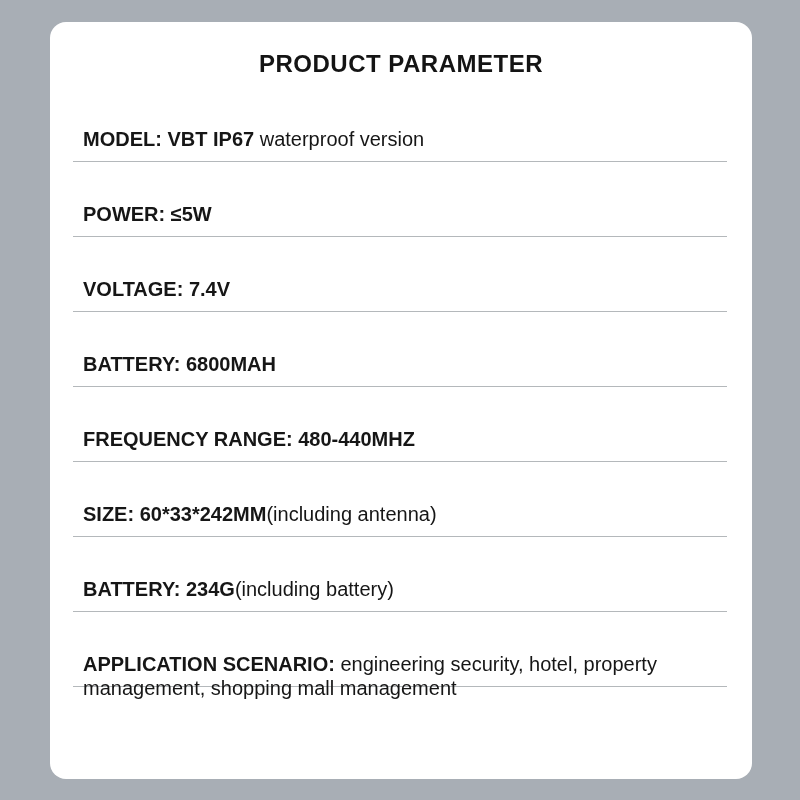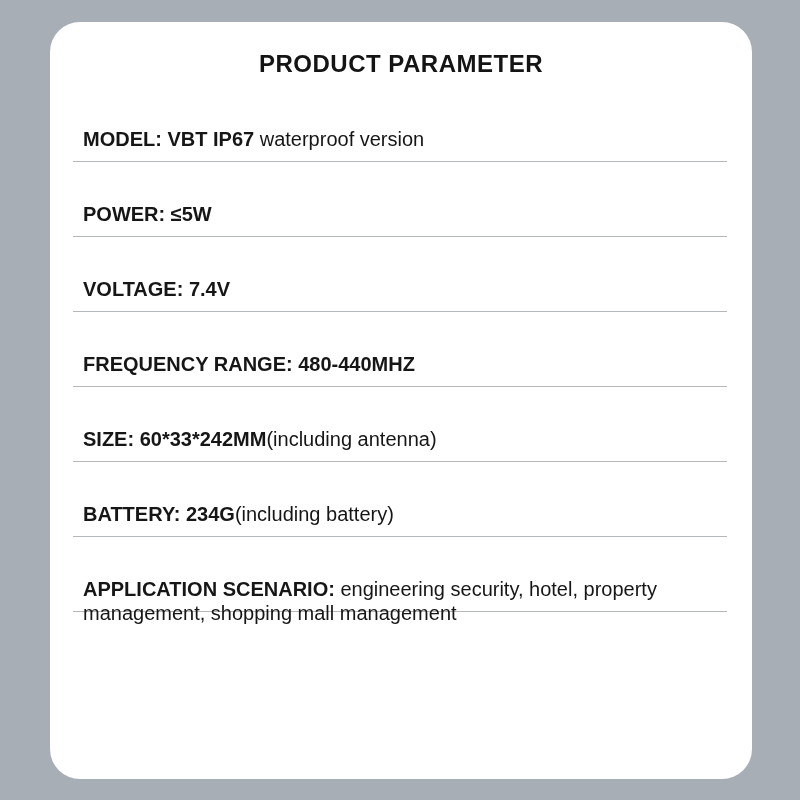--- a/index.html
+++ b/index.html
@@ -17,21 +17,21 @@
     height: 800px;
     background: #a8aeb5;
   }
   .card {
     position: absolute;
     left: 50px;
     top: 22px;
     width: 702px;
     height: 757px;
     background: #ffffff;
-    border-radius: 30px;
+    border-radius: 16px;
     box-sizing: border-box;
     padding-top: 30px;
   }
   .title {
     margin: 0 0 12px 0;
     text-align: center;
     font-size: 24px;
     font-weight: 700;
     color: #141414;
     letter-spacing: 0.5px;
@@ -75,20 +75,23 @@
 
 
       <div class="spec-row">
         <p class="spec-text"><span class="spec-label">POWER: ≤5W</span><span class="spec-value"></span></p>
       </div>
 
       <div class="spec-row">
         <p class="spec-text"><span class="spec-label">VOLTAGE: 7.4V</span><span class="spec-value"></span></p>
       </div>
 
+      <div class="spec-row">
+        <p class="spec-text"><span class="spec-label">BATTERY: 6800MAH</span><span class="spec-value"></span></p>
+      </div>
 
       <div class="spec-row">
         <p class="spec-text"><span class="spec-label">FREQUENCY RANGE: 480-440MHZ</span><span class="spec-value"></span></p>
       </div>
 
       <div class="spec-row">
         <p class="spec-text"><span class="spec-label">SIZE: 60*33*242MM</span><span class="spec-value">(including antenna)</span></p>
       </div>
 
       <div class="spec-row">

